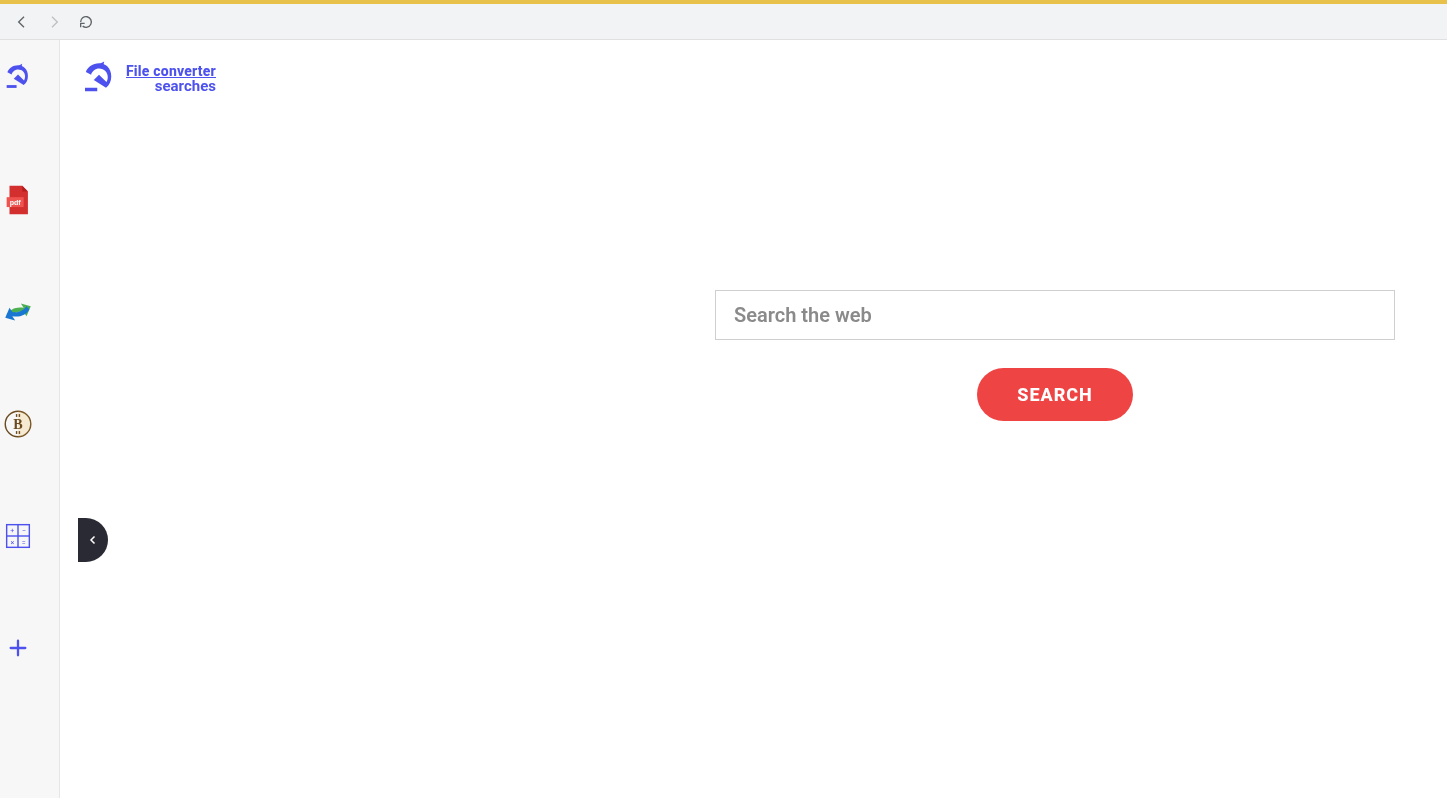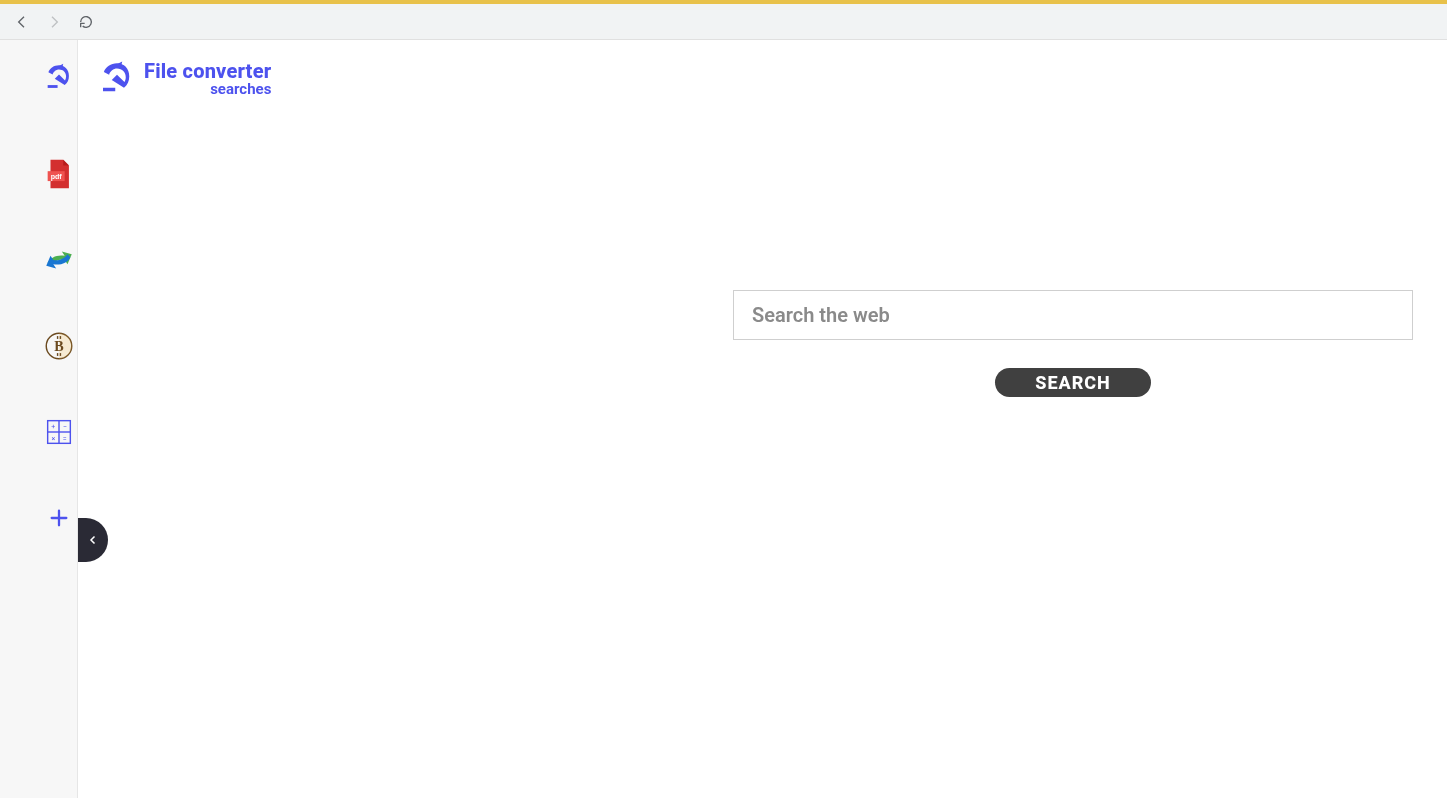--- a/index.html
+++ b/index.html
@@ -55,28 +55,29 @@
   .address-text { color: #202124; }
 
   
   .page {
     display: flex;
     height: calc(100% - 40px);
   }
 
   
   .sidebar {
-    width: 78px;
+    width: 60px;
     background: #f7f7f7;
     border-right: 1px solid #e6e6e6;
     display: flex;
     flex-direction: column;
-    align-items: flex-end;
+    align-items: flex-start;
     padding-top: 20px;
     position: relative;
+    gap: 26px;
   }
   .sidebar-item {
     width: 36px;
     height: 36px;
     margin-bottom: 50px;
     display: flex;
     align-items: center;
     justify-content: center;
     cursor: pointer;
   }
@@ -107,21 +108,21 @@
   }
   .brand {
     position: absolute;
     top: 18px;
     left: 18px;
     display: flex;
     align-items: center;
   }
   .brand-icon { width: 42px; height: 42px; margin-right: 6px; }
   .brand-text { display:flex; flex-direction:column; line-height:1; }
-  .brand-text .t1 { color:#4d52ee; font-weight:800; font-size:20px; letter-spacing:0.2px; }
+  .brand-text .t1 { color:#4d52ee; font-weight:800; font-size:14px; letter-spacing:0.2px;text-decoration:underline; }
   .brand-text .t2 { color:#4d52ee; font-weight:700; font-size:15px; align-self:flex-end; margin-top:1px;margin-left:16px; }
 
   .search-wrap {
     position: absolute;
     top: 250px;
     left: 655px;
     width: 680px;
   }
   .search-input {
     width: 100%;
@@ -132,27 +133,27 @@
     font-weight: 600;
     color: #333;
     outline: none;
     font-family: inherit;
   }
   .search-input::placeholder { color: #8a8a8a; font-weight:600; }
 
   .search-btn {
     display: block;
     margin: 28px auto 12px;
-    background: #404040;
+    background: #ef4444;
     color: #fff;
     border: none;
     font-weight: 800;
     font-size: 18px;
     letter-spacing: 1px;
-    padding: 4px 40px;
+    padding: 16px 40px;
     border-radius: 34px;
     cursor: pointer;
     font-family: inherit;
   }
 </style>
 </head>
 <body>
 
 <div class="gold-strip"></div>
 

